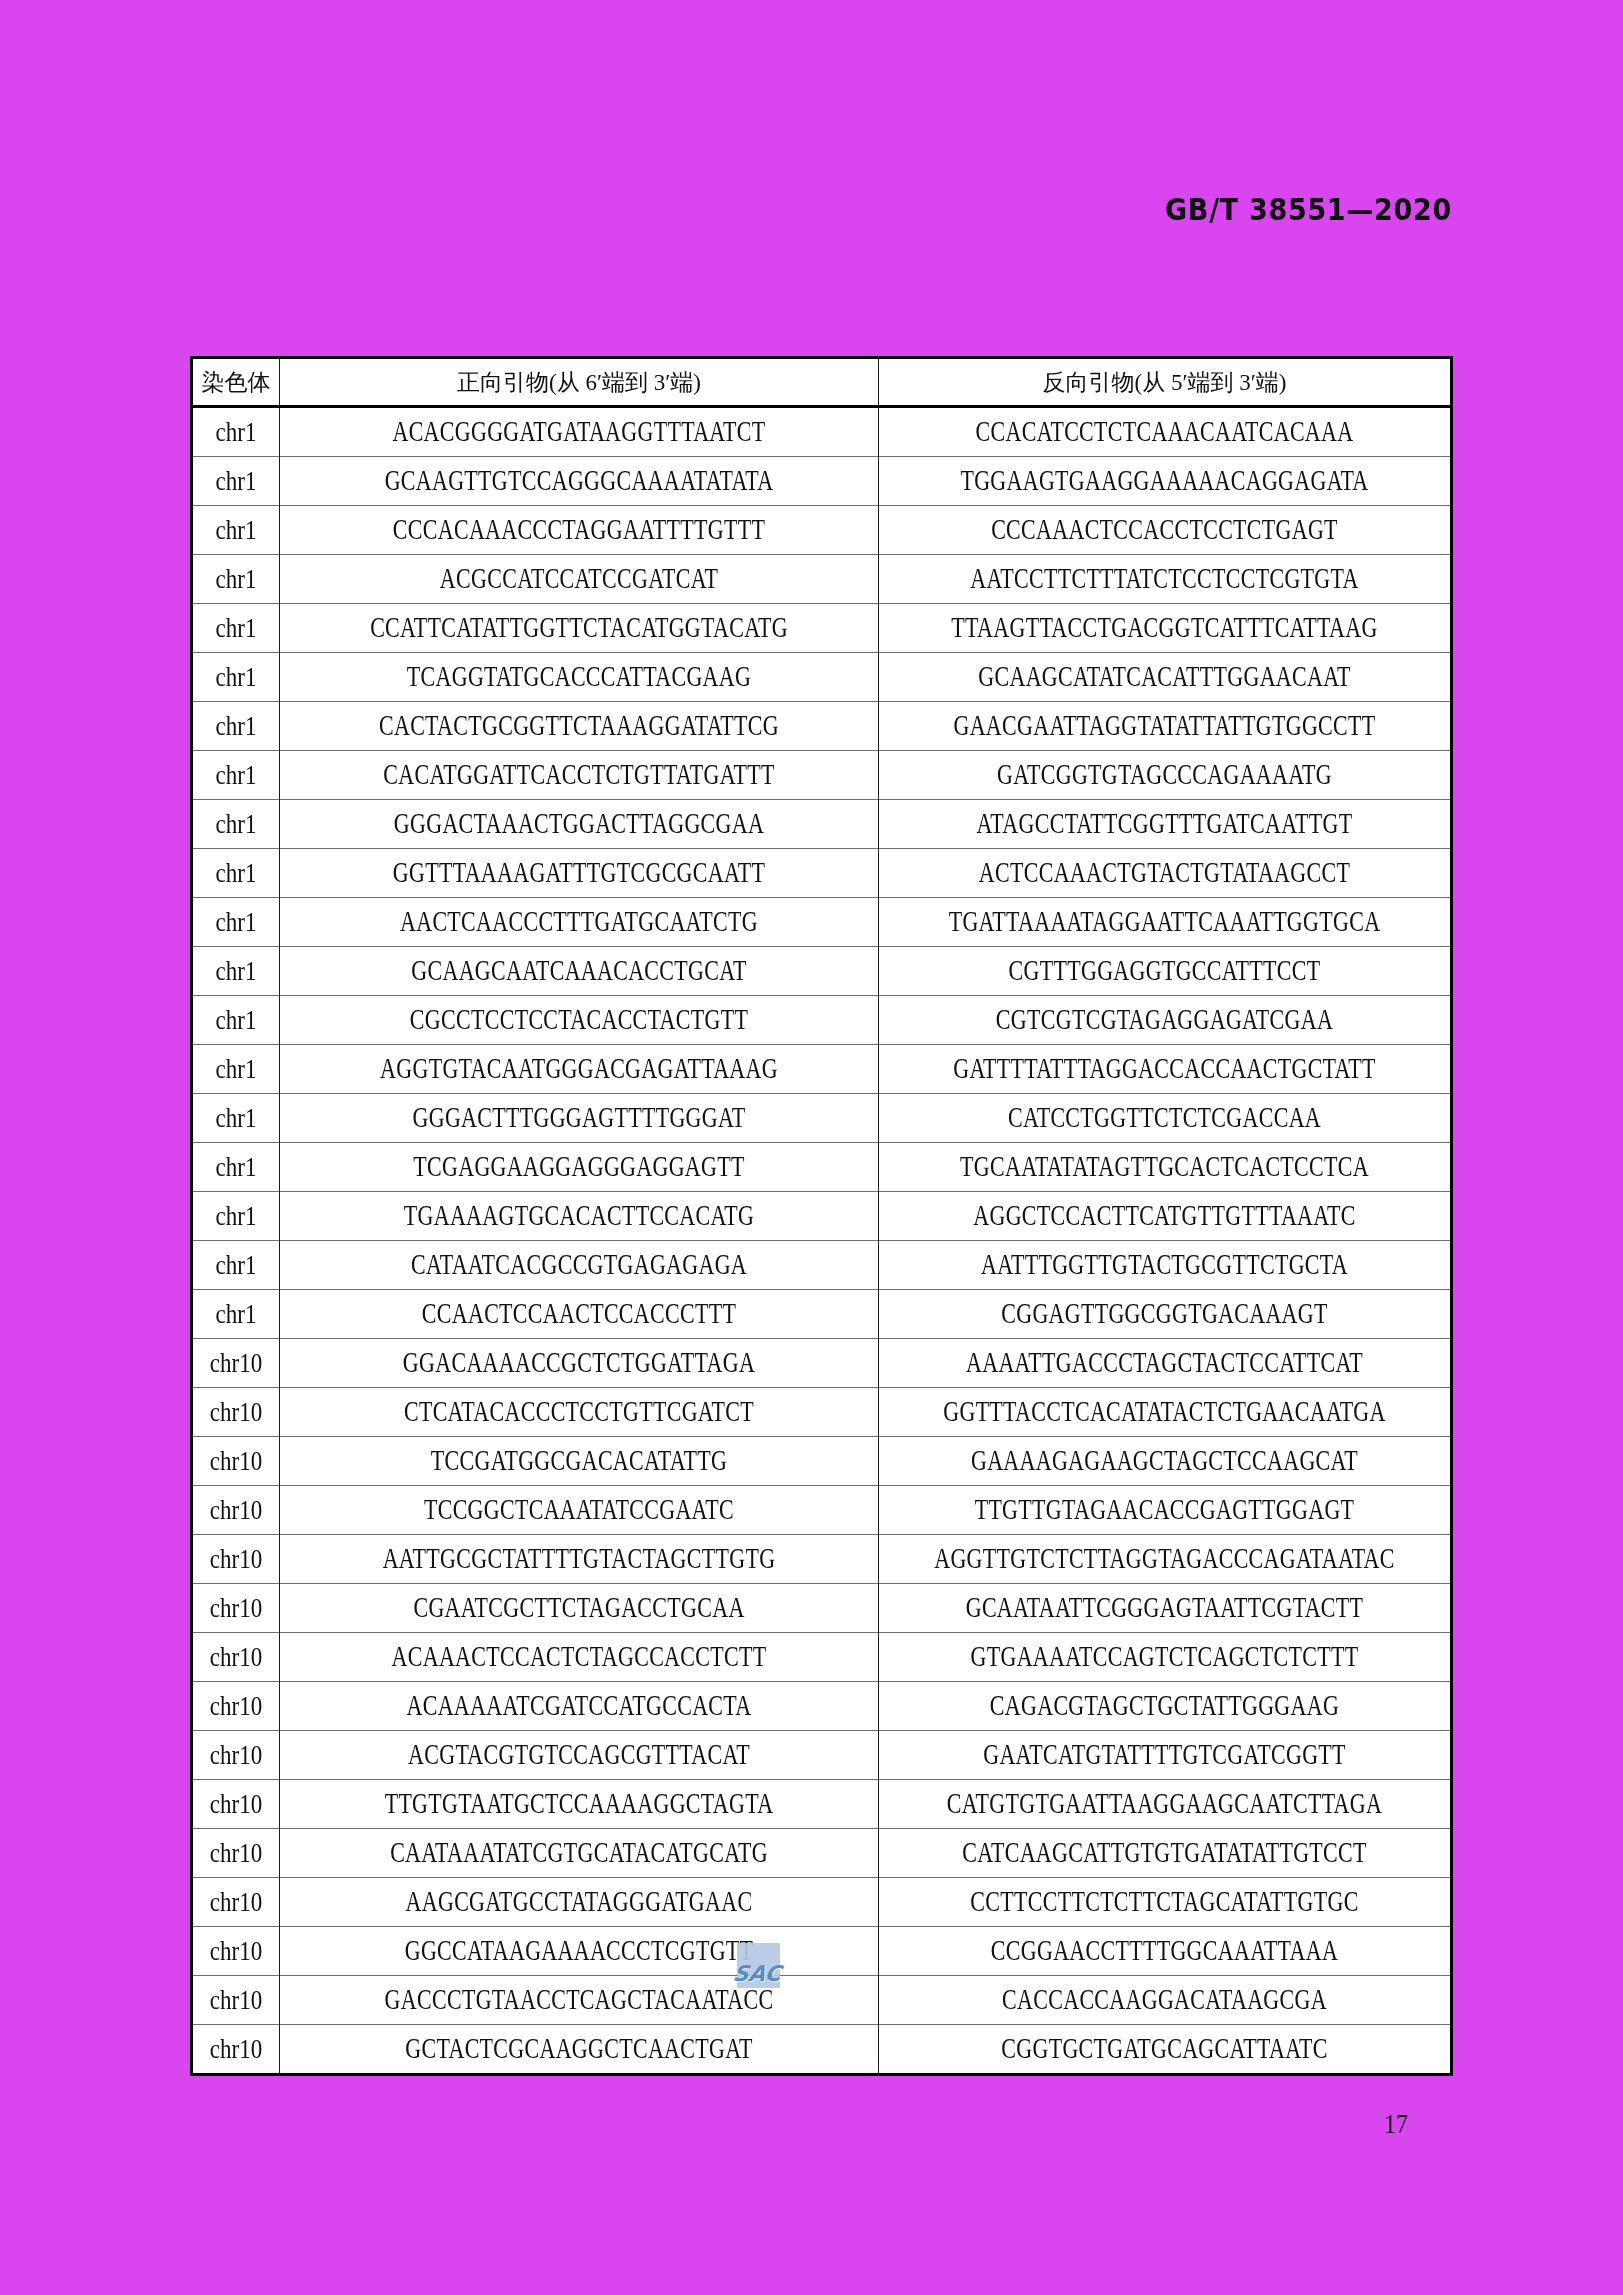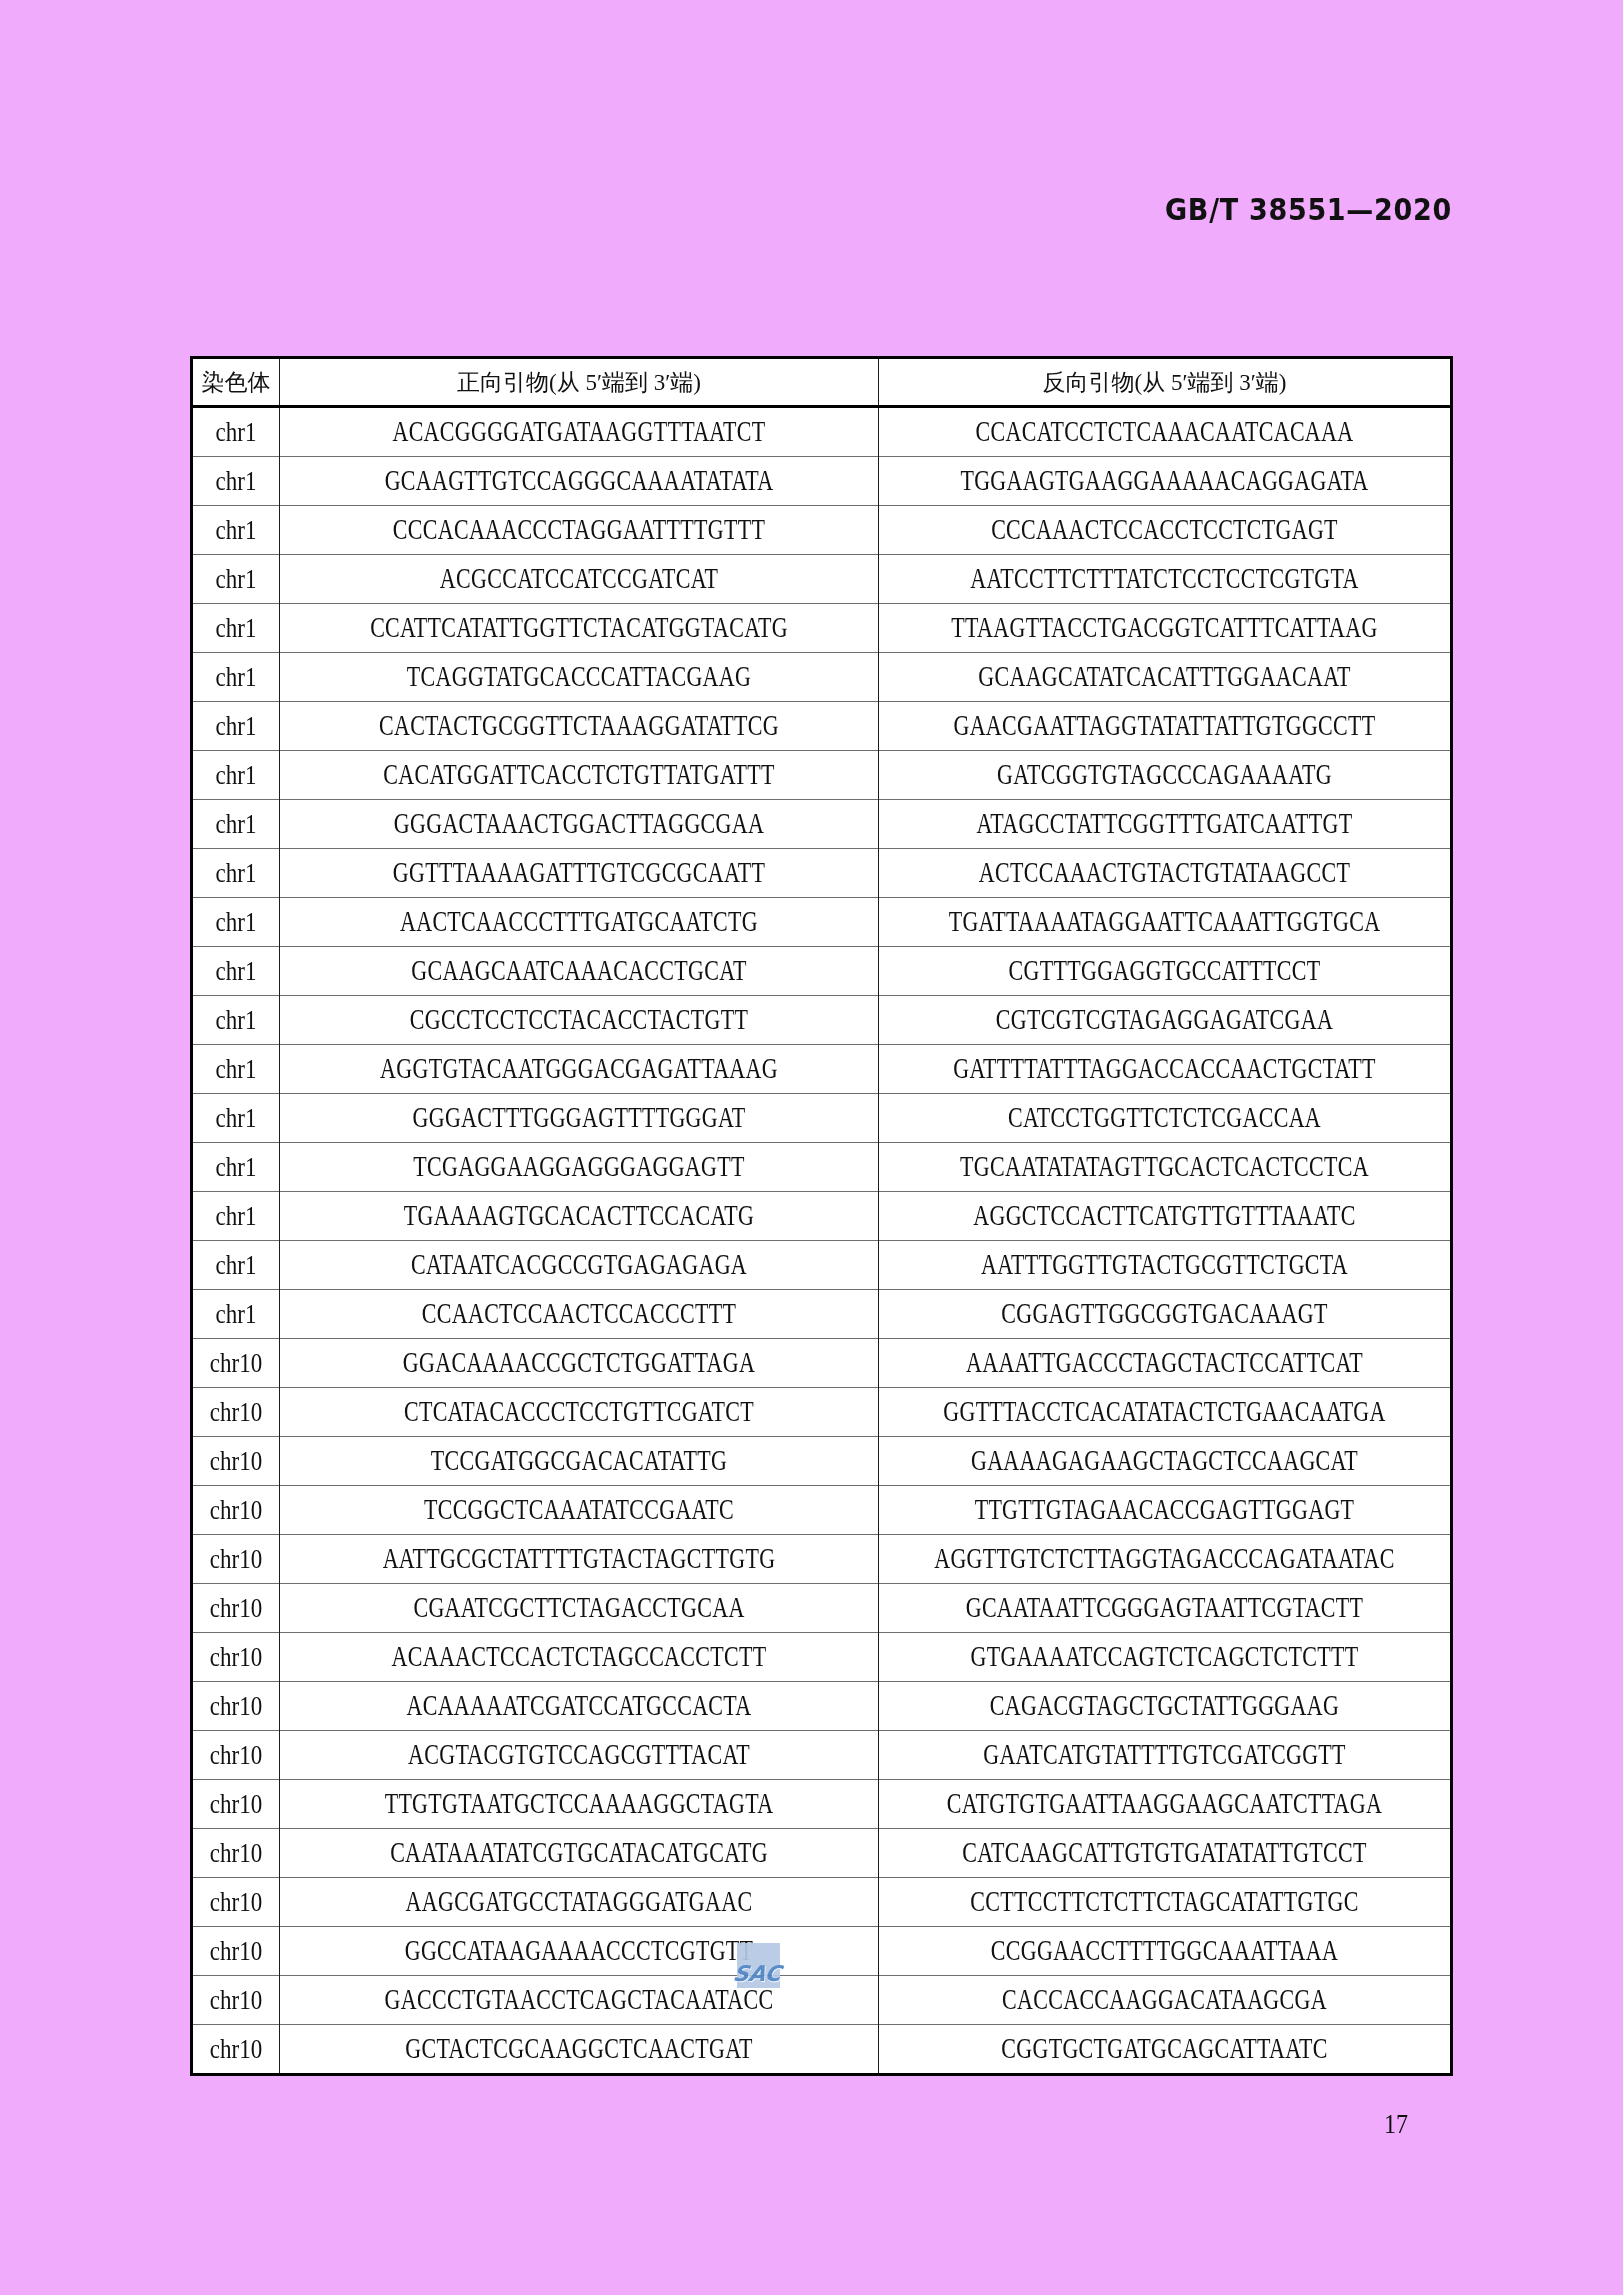--- a/index.html
+++ b/index.html
@@ -1,20 +1,20 @@
 <!DOCTYPE html>
 <html style="font-size:10.5px"><head>
 <meta charset="utf-8">
 <style>
   html,body { margin:0; padding:0; }
   body { background:#ffffff; }
   .page {
     position:relative;
     width:1623px; height:2295px;
-    background:#f0abfc;
+    background:#d946ef;
     overflow:hidden;
     font-family:"Liberation Serif","DejaVu Serif",serif;
     color:#111;
   }
   .std-code {
     position:absolute;
     top:192px; right:171px;
     font-family:"DejaVu Sans","Liberation Sans",sans-serif;
     font-weight:bold;
     font-size:27px;
@@ -107,21 +107,21 @@
 
   <table class="primer-table">
     <colgroup>
         <col class="c1">
         <col class="c2">
         <col class="c3">
       </colgroup>
     <thead>
       <tr>
         <th>染色体</th>
-        <th>正向引物(从 5′端到 3′端)</th>
+        <th>正向引物(从 6′端到 3′端)</th>
         <th>反向引物(从 5′端到 3′端)</th>
       </tr>
     </thead>
     <tbody>
         <tr>
           <td><span class="chr">chr1</span></td>
           <td><span class="seq">ACACGGGGATGATAAGGTTTAATCT</span></td>
           <td><span class="seq">CCACATCCTCTCAAACAATCACAAA</span></td>
         </tr>
         <tr>

